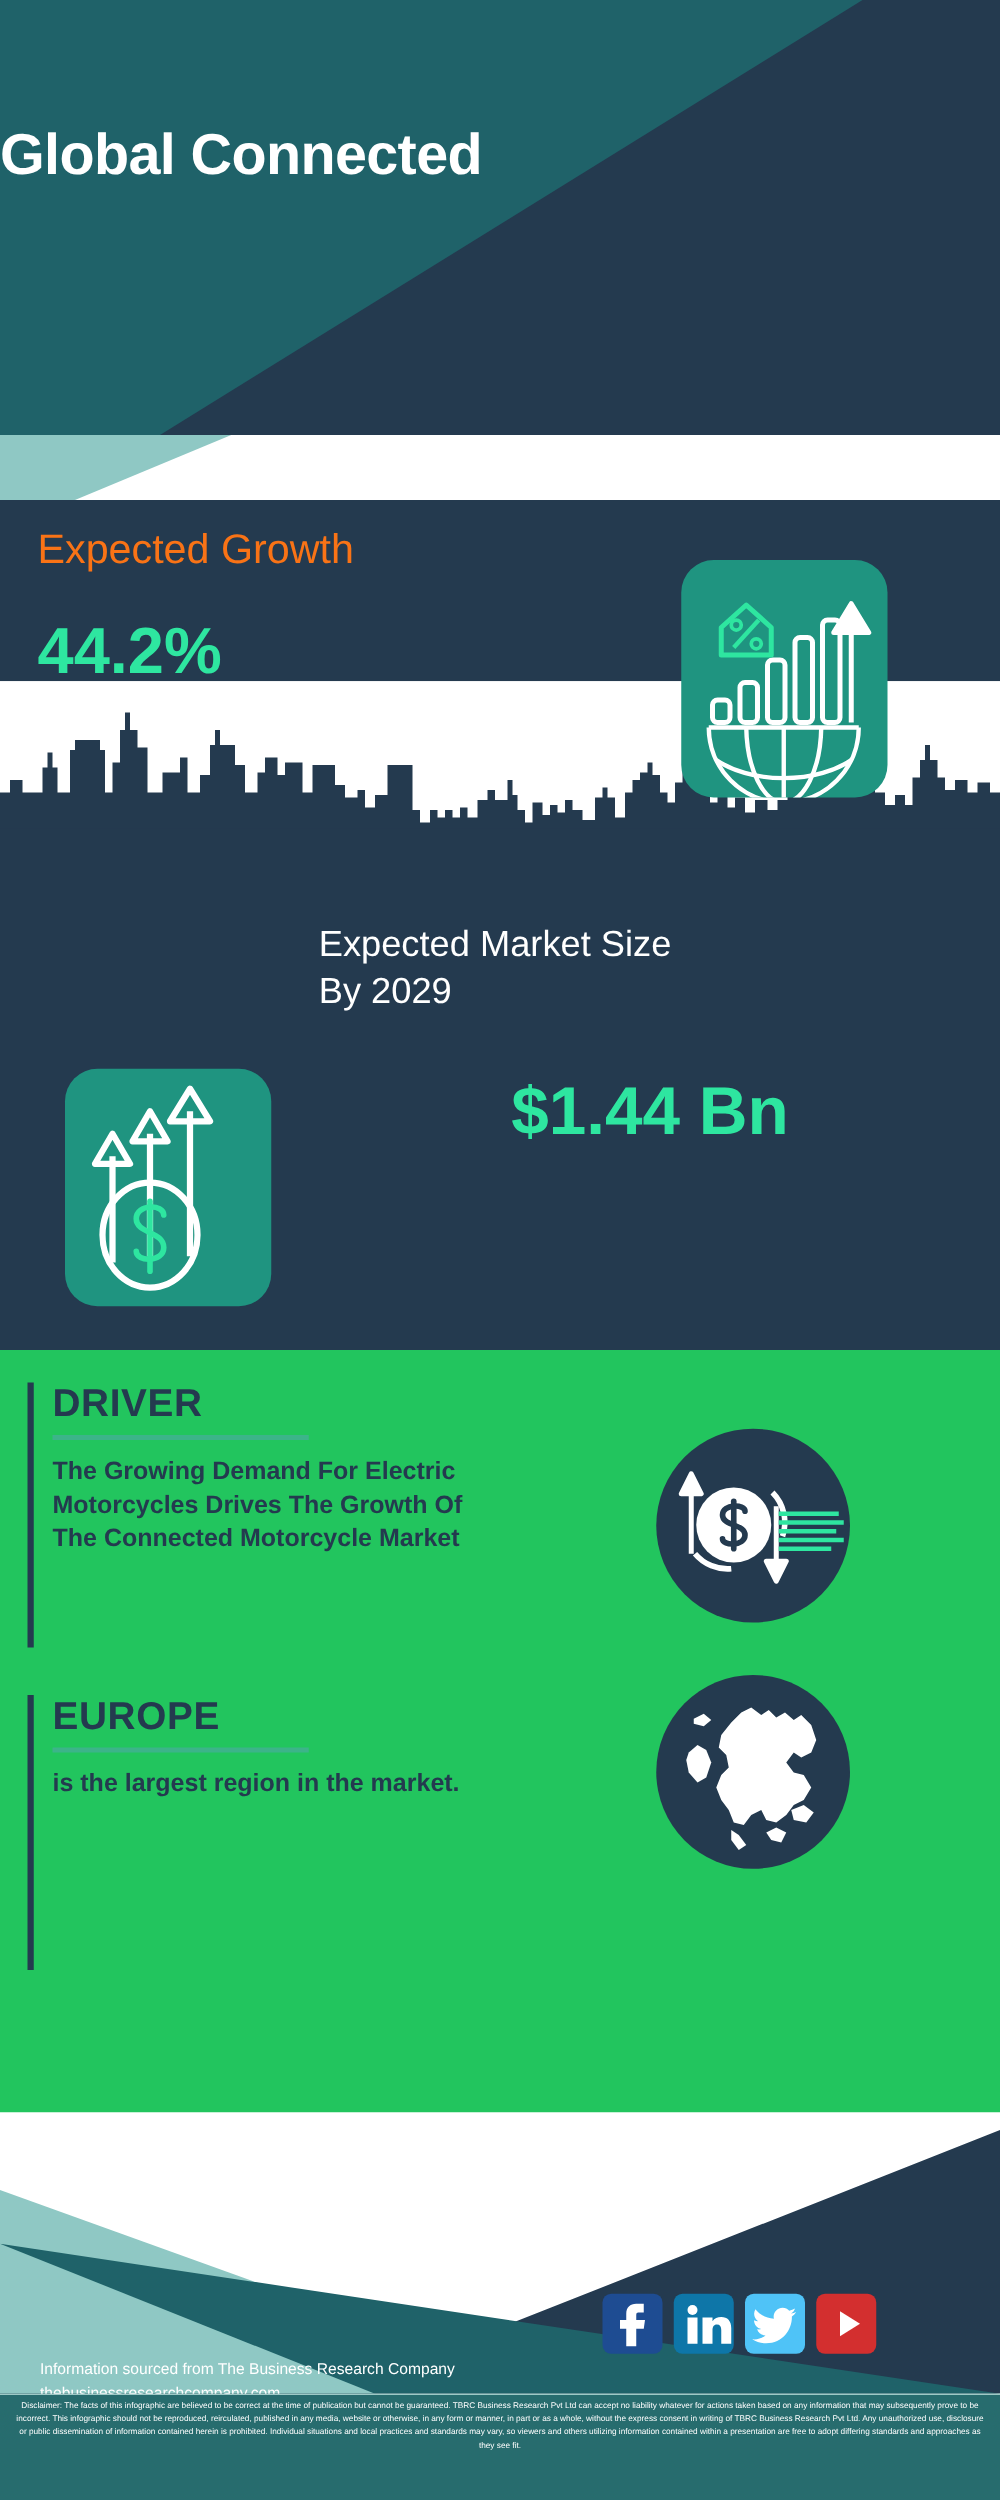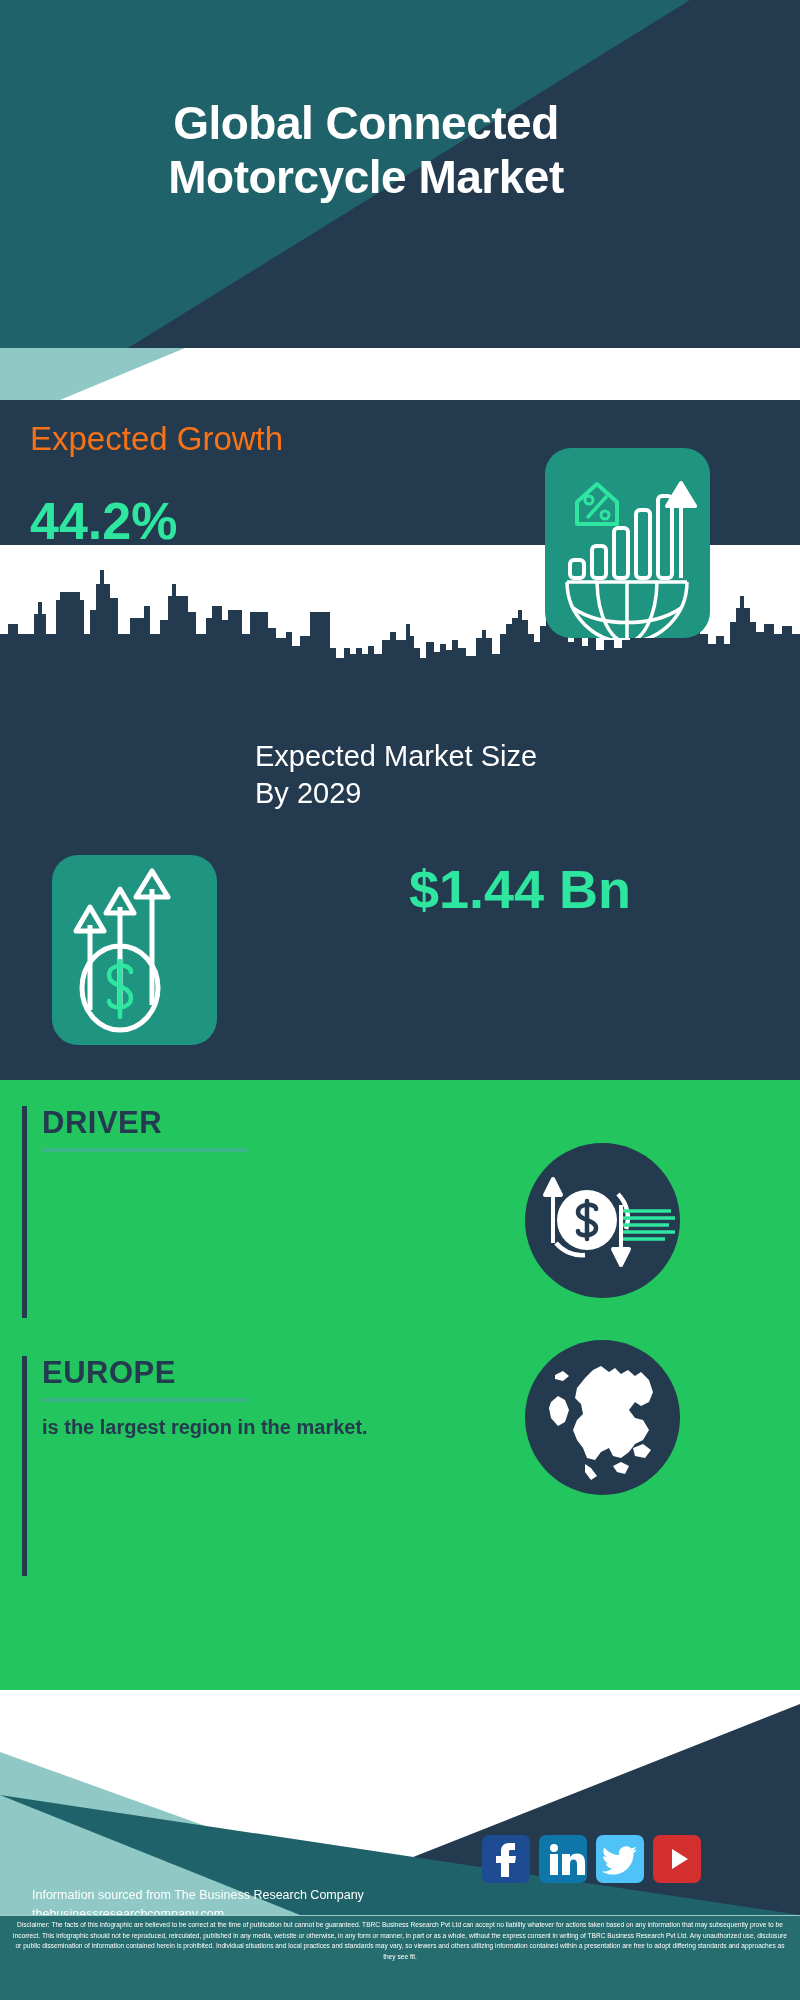--- a/index.html
+++ b/index.html
@@ -3,22 +3,22 @@
 <meta charset="utf-8">
 <style>
   html,body{margin:0;padding:0;}
   body{width:800px;height:2000px;background:#ffffff;font-family:"Liberation Sans",sans-serif;overflow:hidden;}
   .page{position:relative;width:800px;height:2000px;background:#ffffff;overflow:hidden;}
 
   
   .header{position:absolute;left:0;top:0;width:800px;height:348px;background:#1F6269;overflow:hidden;}
   .header-diag{position:absolute;left:0;top:0;width:800px;height:348px;
     background:#243A4F;clip-path:polygon(100% 0,100% 100%,128px 100%,690px 0);}
-  .header-title{position:absolute;left:0;top:96px;width:668px;text-align:center;
-    color:#ffffff;font-size:46px;font-weight:bold;line-height:1.18;letter-spacing:-0.5px;z-index:3;padding-left:32px;}
+  .header-title{position:absolute;left:0;top:96px;width:668px;
+    color:#ffffff;font-size:46px;font-weight:bold;line-height:1.18;letter-spacing:-0.5px;z-index:3;}
 
   
   .gap1{position:absolute;left:0;top:348px;width:800px;height:52px;background:#ffffff;overflow:hidden;}
   .gap1-tri{position:absolute;left:0;top:0;width:240px;height:52px;background:#8FC8C4;
     clip-path:polygon(0 0,185px 0,60px 52px,0 52px);}
 
   
   .growth{position:absolute;left:0;top:400px;width:800px;height:145px;background:#243A4F;}
   .growth-label{position:absolute;left:30px;top:18px;width:470px;text-align:left;
     color:#f97316;font-size:33px;line-height:1.28;font-weight:normal;}
@@ -77,21 +77,20 @@
 </head>
 <body>
 
 <div class="page">
 
   <div class="header">
     <div class="header-diag"></div>
   </div>
   <div class="header-title">
     <div>Global Connected</div>
-    <div>Motorcycle Market</div>
   </div>
 
   <div class="gap1">
     <div class="gap1-tri"></div>
   </div>
 
   <div class="growth">
     <div class="growth-label">
       <div>Expected Growth</div>
     </div>
@@ -156,20 +155,21 @@
     </svg>
   </div>
 
   <div class="content">
 
     <div class="block" style="top:26px;">
       <div class="block-bar" style="height:212px;"></div>
       <div class="block-inner">
         <div class="block-title">DRIVER</div>
         <div class="block-rule"></div>
+        <div class="block-text">The Growing Demand For Electric Motorcycles Drives The Growth Of The Connected Motorcycle Market</div>
       </div>
     </div>
 
     <div class="block" style="top:276px;">
       <div class="block-bar" style="height:220px;"></div>
       <div class="block-inner">
         <div class="block-title">EUROPE</div>
         <div class="block-rule"></div>
         <div class="block-text">is the largest region in the market.</div>
       </div>

